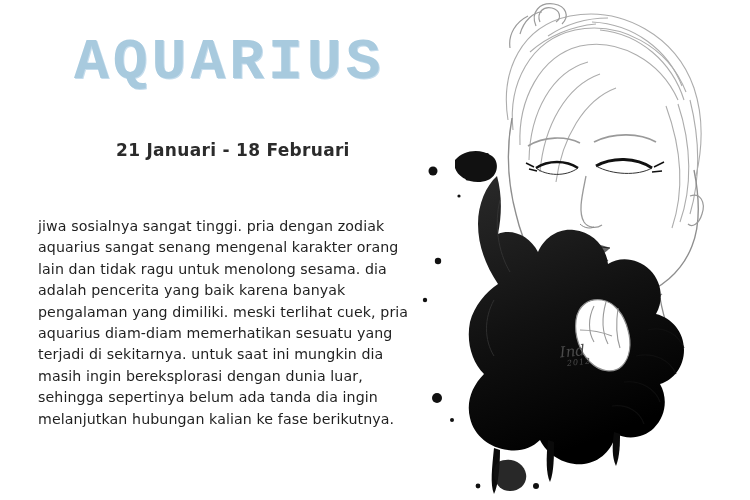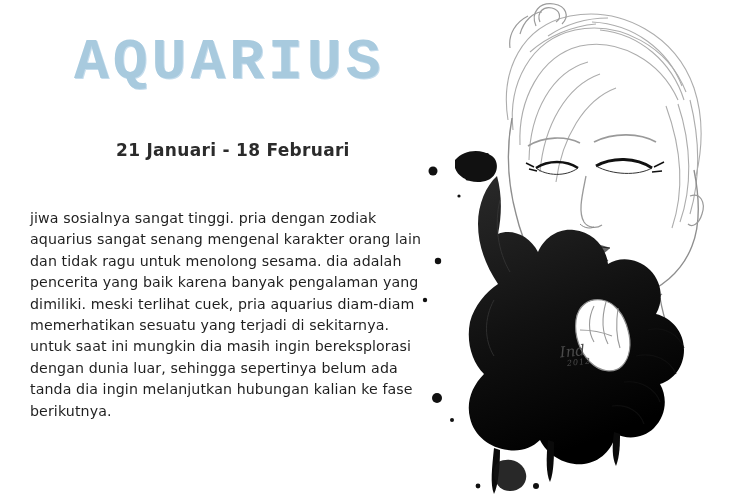--- a/index.html
+++ b/index.html
@@ -62,21 +62,21 @@
     left: 22px;
     top: 200px;
     width: 420px;
     font-family: "DejaVu Sans", sans-serif;
     font-size: 14.2px;
     line-height: 21.4px;
     color: #1f1f1f;
     letter-spacing: 0.1px;
   }
   .body-text p {
-    margin: 8px;
+    margin: 16px;
   }
 
   
   .signature {
     position: absolute;
     left: 560px;
     top: 342px;
     font-family: "DejaVu Serif", serif;
     font-size: 15px;
     font-style: italic;

